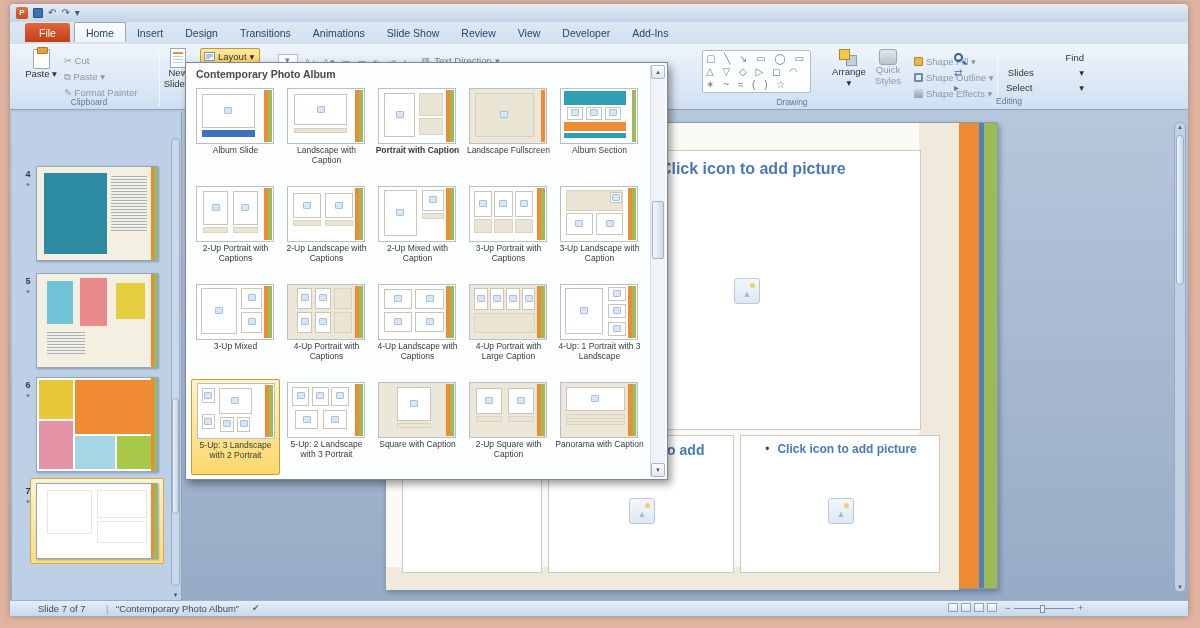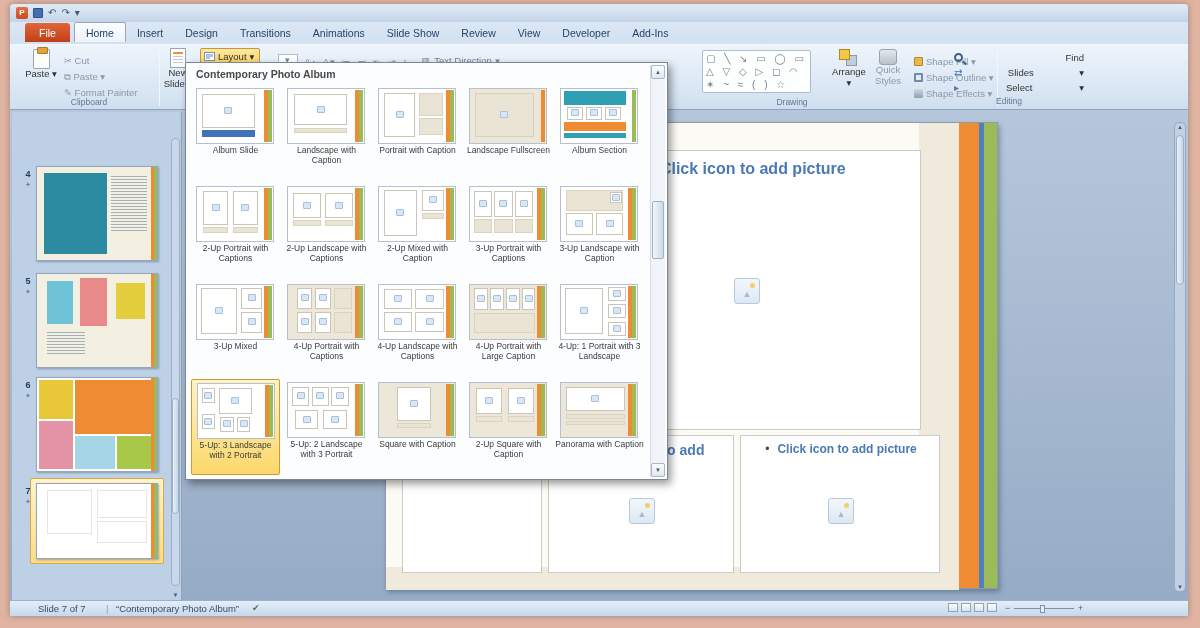--- a/index.html
+++ b/index.html
@@ -350,21 +350,21 @@
             <div class="gbox" style="left: 8%; top: 10%; width: 70%; height: 56%;">
               <div class="pic"></div>
             </div>
             <div class="gstripes">
               <i style="background: rgb(239, 139, 51);"></i>
               <i style="background: rgb(155, 187, 89);"></i>
             </div>
           </div>
           <div class="gcap">Landscape with Caption</div>
         </div>
-        <div class="cell" style="left: 187px; top: 22px;">
+        <div class="cell" style="left: 187px; top: 22px; font-weight: bold;">
           <div class="gthumb">
             <div class="gcream" style="left: 52%; top: 8%; width: 32%; height: 42%;"></div>
             <div class="gcream" style="left: 52%; top: 54%; width: 32%; height: 32%;"></div>
             <div class="gbox" style="left: 6%; top: 8%; width: 42%; height: 80%;">
               <div class="pic"></div>
             </div>
             <div class="gstripes">
               <i style="background: rgb(239, 139, 51);"></i>
               <i style="background: rgb(155, 187, 89);"></i>
             </div>

